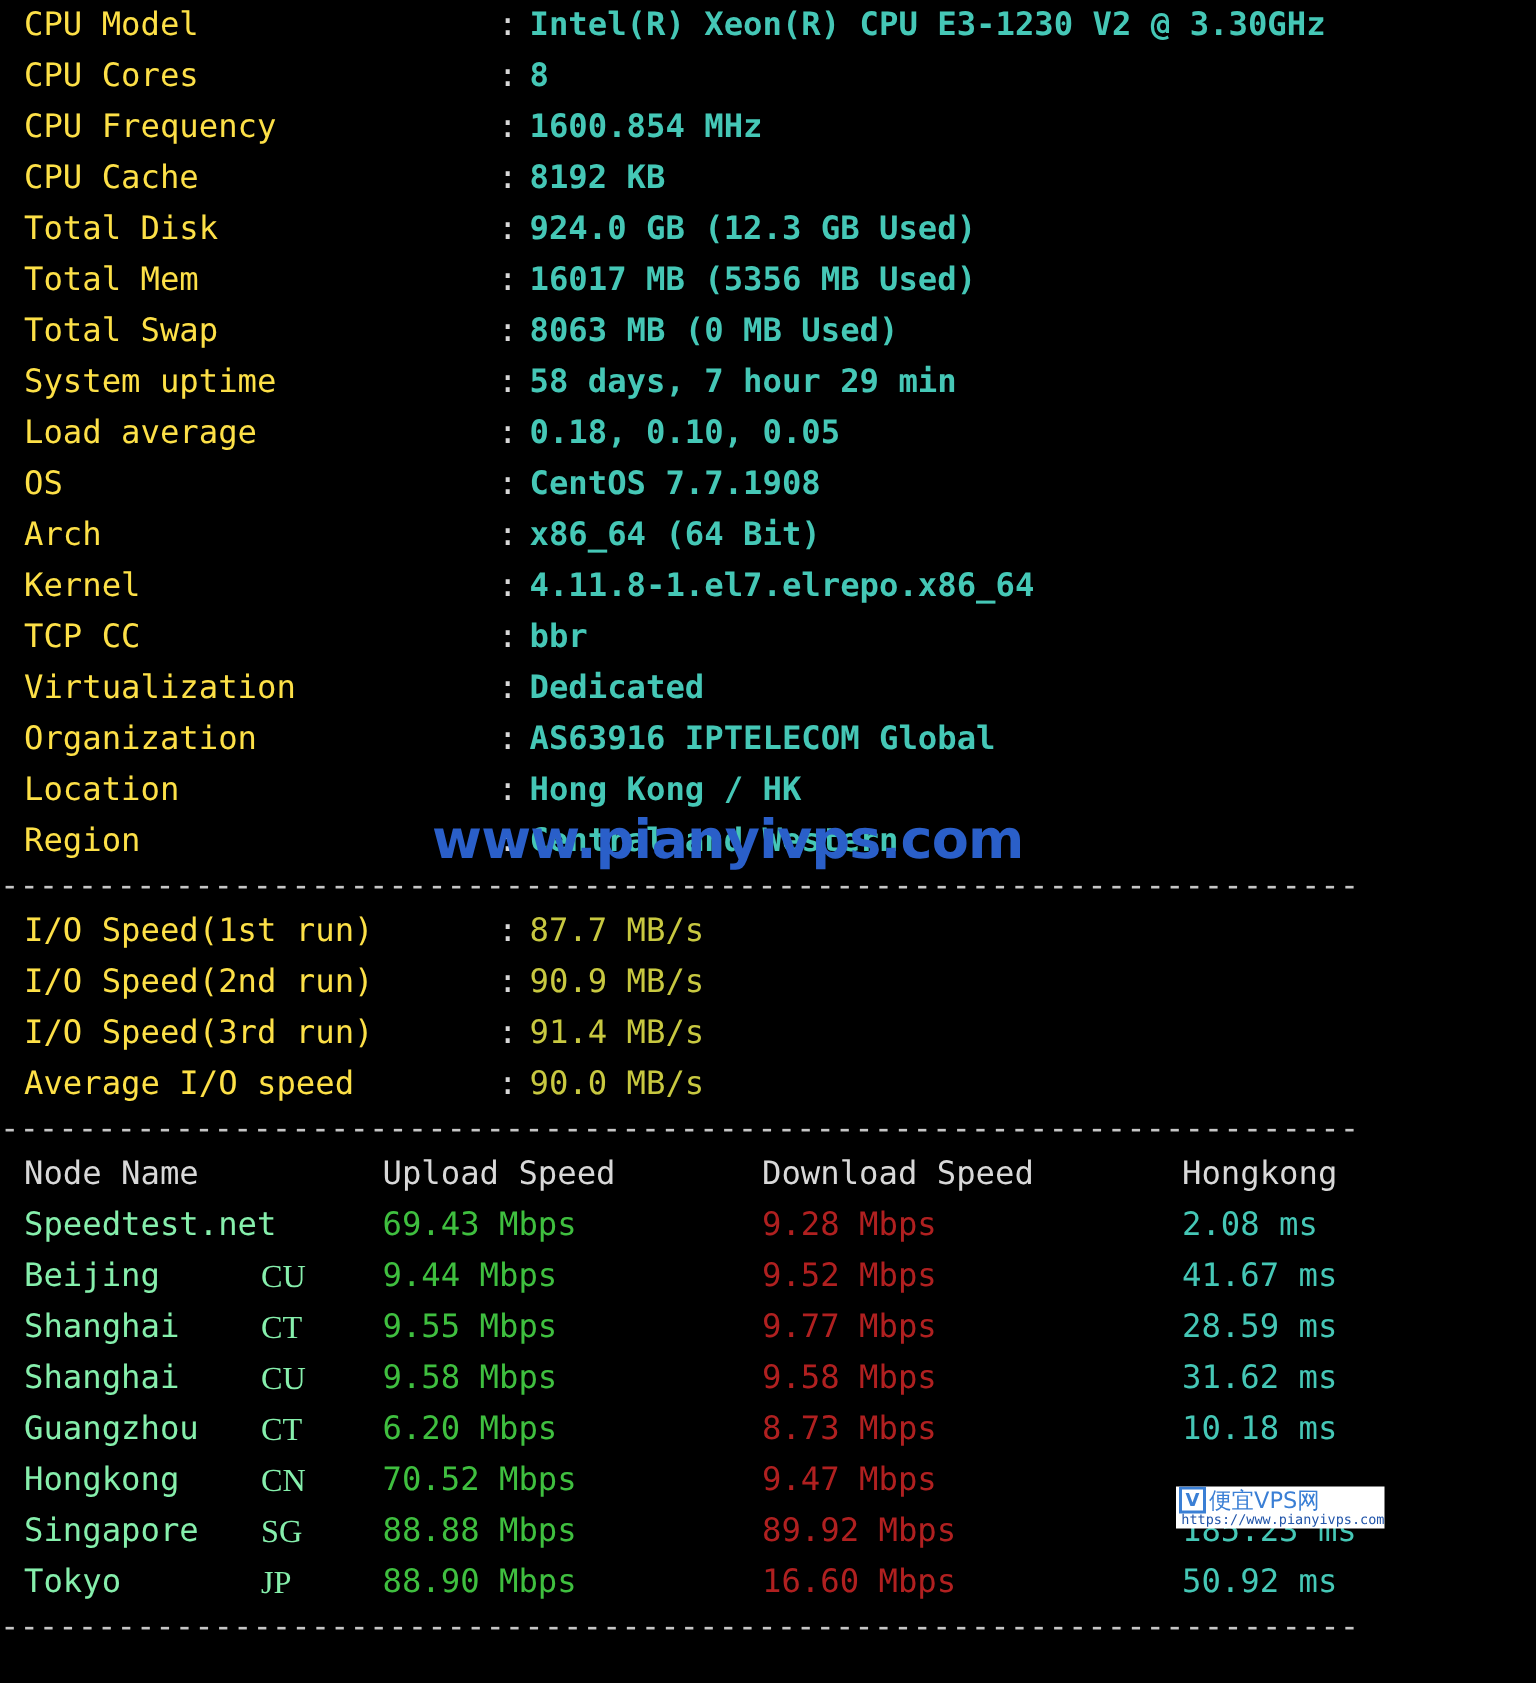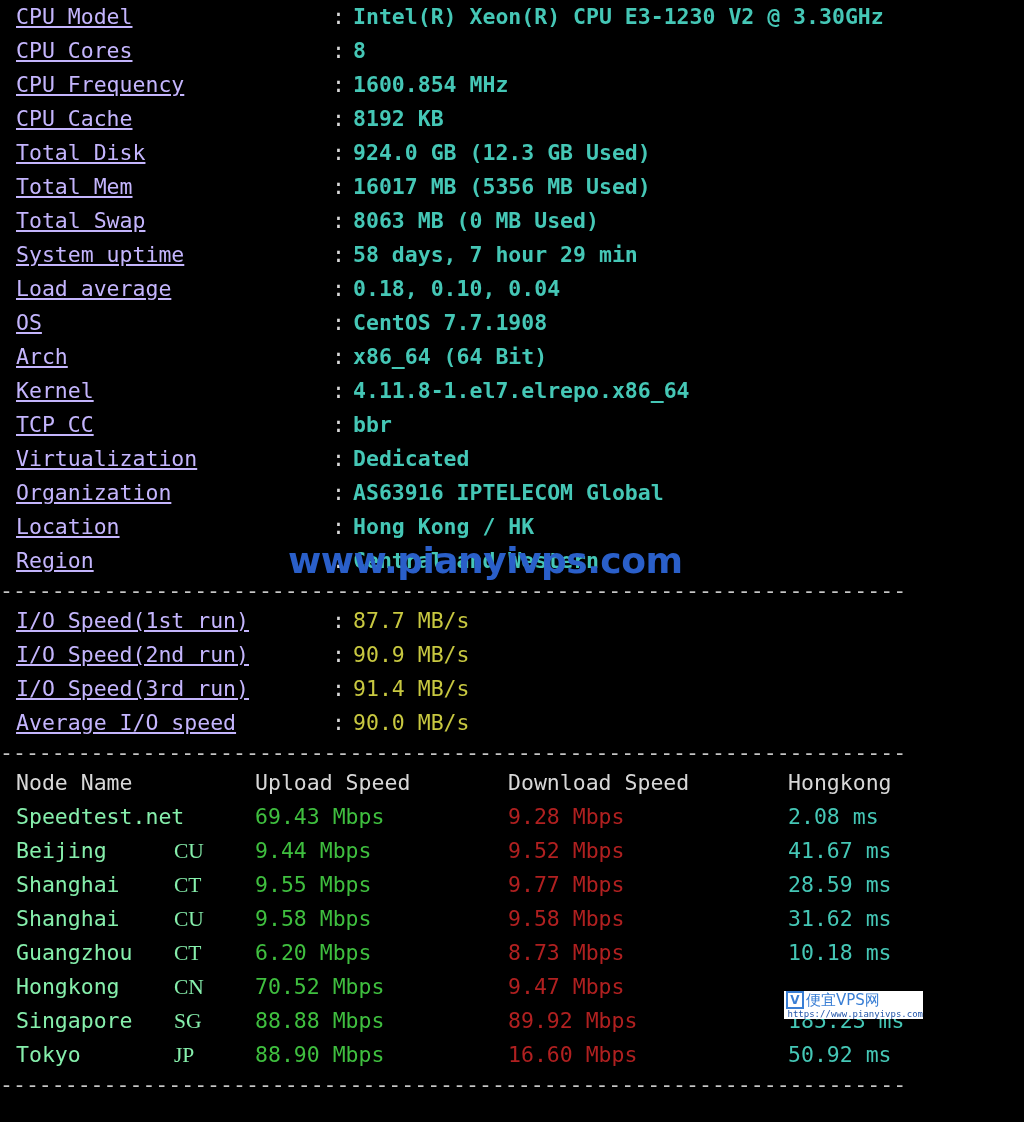--- a/index.html
+++ b/index.html
@@ -34,23 +34,22 @@
     position: relative;
   }
 
   .info-line {
     padding-left: 16px;
   }
 
   .label {
     display: inline-block;
     width: 316px;
-    color: #c4b5fd;
-    vertical-align: top;
-    text-decoration: underline;
+    color: #fde047;
+    vertical-align: top;
   }
   .colon {
     display: inline-block;
     width: 21px;
     color: #d8d8d8;
     vertical-align: top;
   }
   .value {
     color: #45c7b6;
     vertical-align: top;
@@ -163,21 +162,21 @@
 
   <div id="system-info-block">
       <div class="line info-line"><span class="label">CPU Model</span><span class="colon">:</span><span class="value">Intel(R) Xeon(R) CPU E3-1230 V2 @ 3.30GHz</span></div>
       <div class="line info-line"><span class="label">CPU Cores</span><span class="colon">:</span><span class="value">8</span></div>
       <div class="line info-line"><span class="label">CPU Frequency</span><span class="colon">:</span><span class="value">1600.854 MHz</span></div>
       <div class="line info-line"><span class="label">CPU Cache</span><span class="colon">:</span><span class="value">8192 KB</span></div>
       <div class="line info-line"><span class="label">Total Disk</span><span class="colon">:</span><span class="value">924.0 GB (12.3 GB Used)</span></div>
       <div class="line info-line"><span class="label">Total Mem</span><span class="colon">:</span><span class="value">16017 MB (5356 MB Used)</span></div>
       <div class="line info-line"><span class="label">Total Swap</span><span class="colon">:</span><span class="value">8063 MB (0 MB Used)</span></div>
       <div class="line info-line"><span class="label">System uptime</span><span class="colon">:</span><span class="value">58 days, 7 hour 29 min</span></div>
-      <div class="line info-line"><span class="label">Load average</span><span class="colon">:</span><span class="value">0.18, 0.10, 0.04</span></div>
+      <div class="line info-line"><span class="label">Load average</span><span class="colon">:</span><span class="value">0.18, 0.10, 0.05</span></div>
       <div class="line info-line"><span class="label">OS</span><span class="colon">:</span><span class="value">CentOS 7.7.1908</span></div>
       <div class="line info-line"><span class="label">Arch</span><span class="colon">:</span><span class="value">x86_64 (64 Bit)</span></div>
       <div class="line info-line"><span class="label">Kernel</span><span class="colon">:</span><span class="value">4.11.8-1.el7.elrepo.x86_64</span></div>
       <div class="line info-line"><span class="label">TCP CC</span><span class="colon">:</span><span class="value">bbr</span></div>
       <div class="line info-line"><span class="label">Virtualization</span><span class="colon">:</span><span class="value">Dedicated</span></div>
       <div class="line info-line"><span class="label">Organization</span><span class="colon">:</span><span class="value">AS63916 IPTELECOM Global</span></div>
       <div class="line info-line"><span class="label">Location</span><span class="colon">:</span><span class="value">Hong Kong / HK</span></div>
       <div class="line info-line"><span class="label">Region</span><span class="colon">:</span><span class="value">Central and Western</span></div>
     </div>
 

